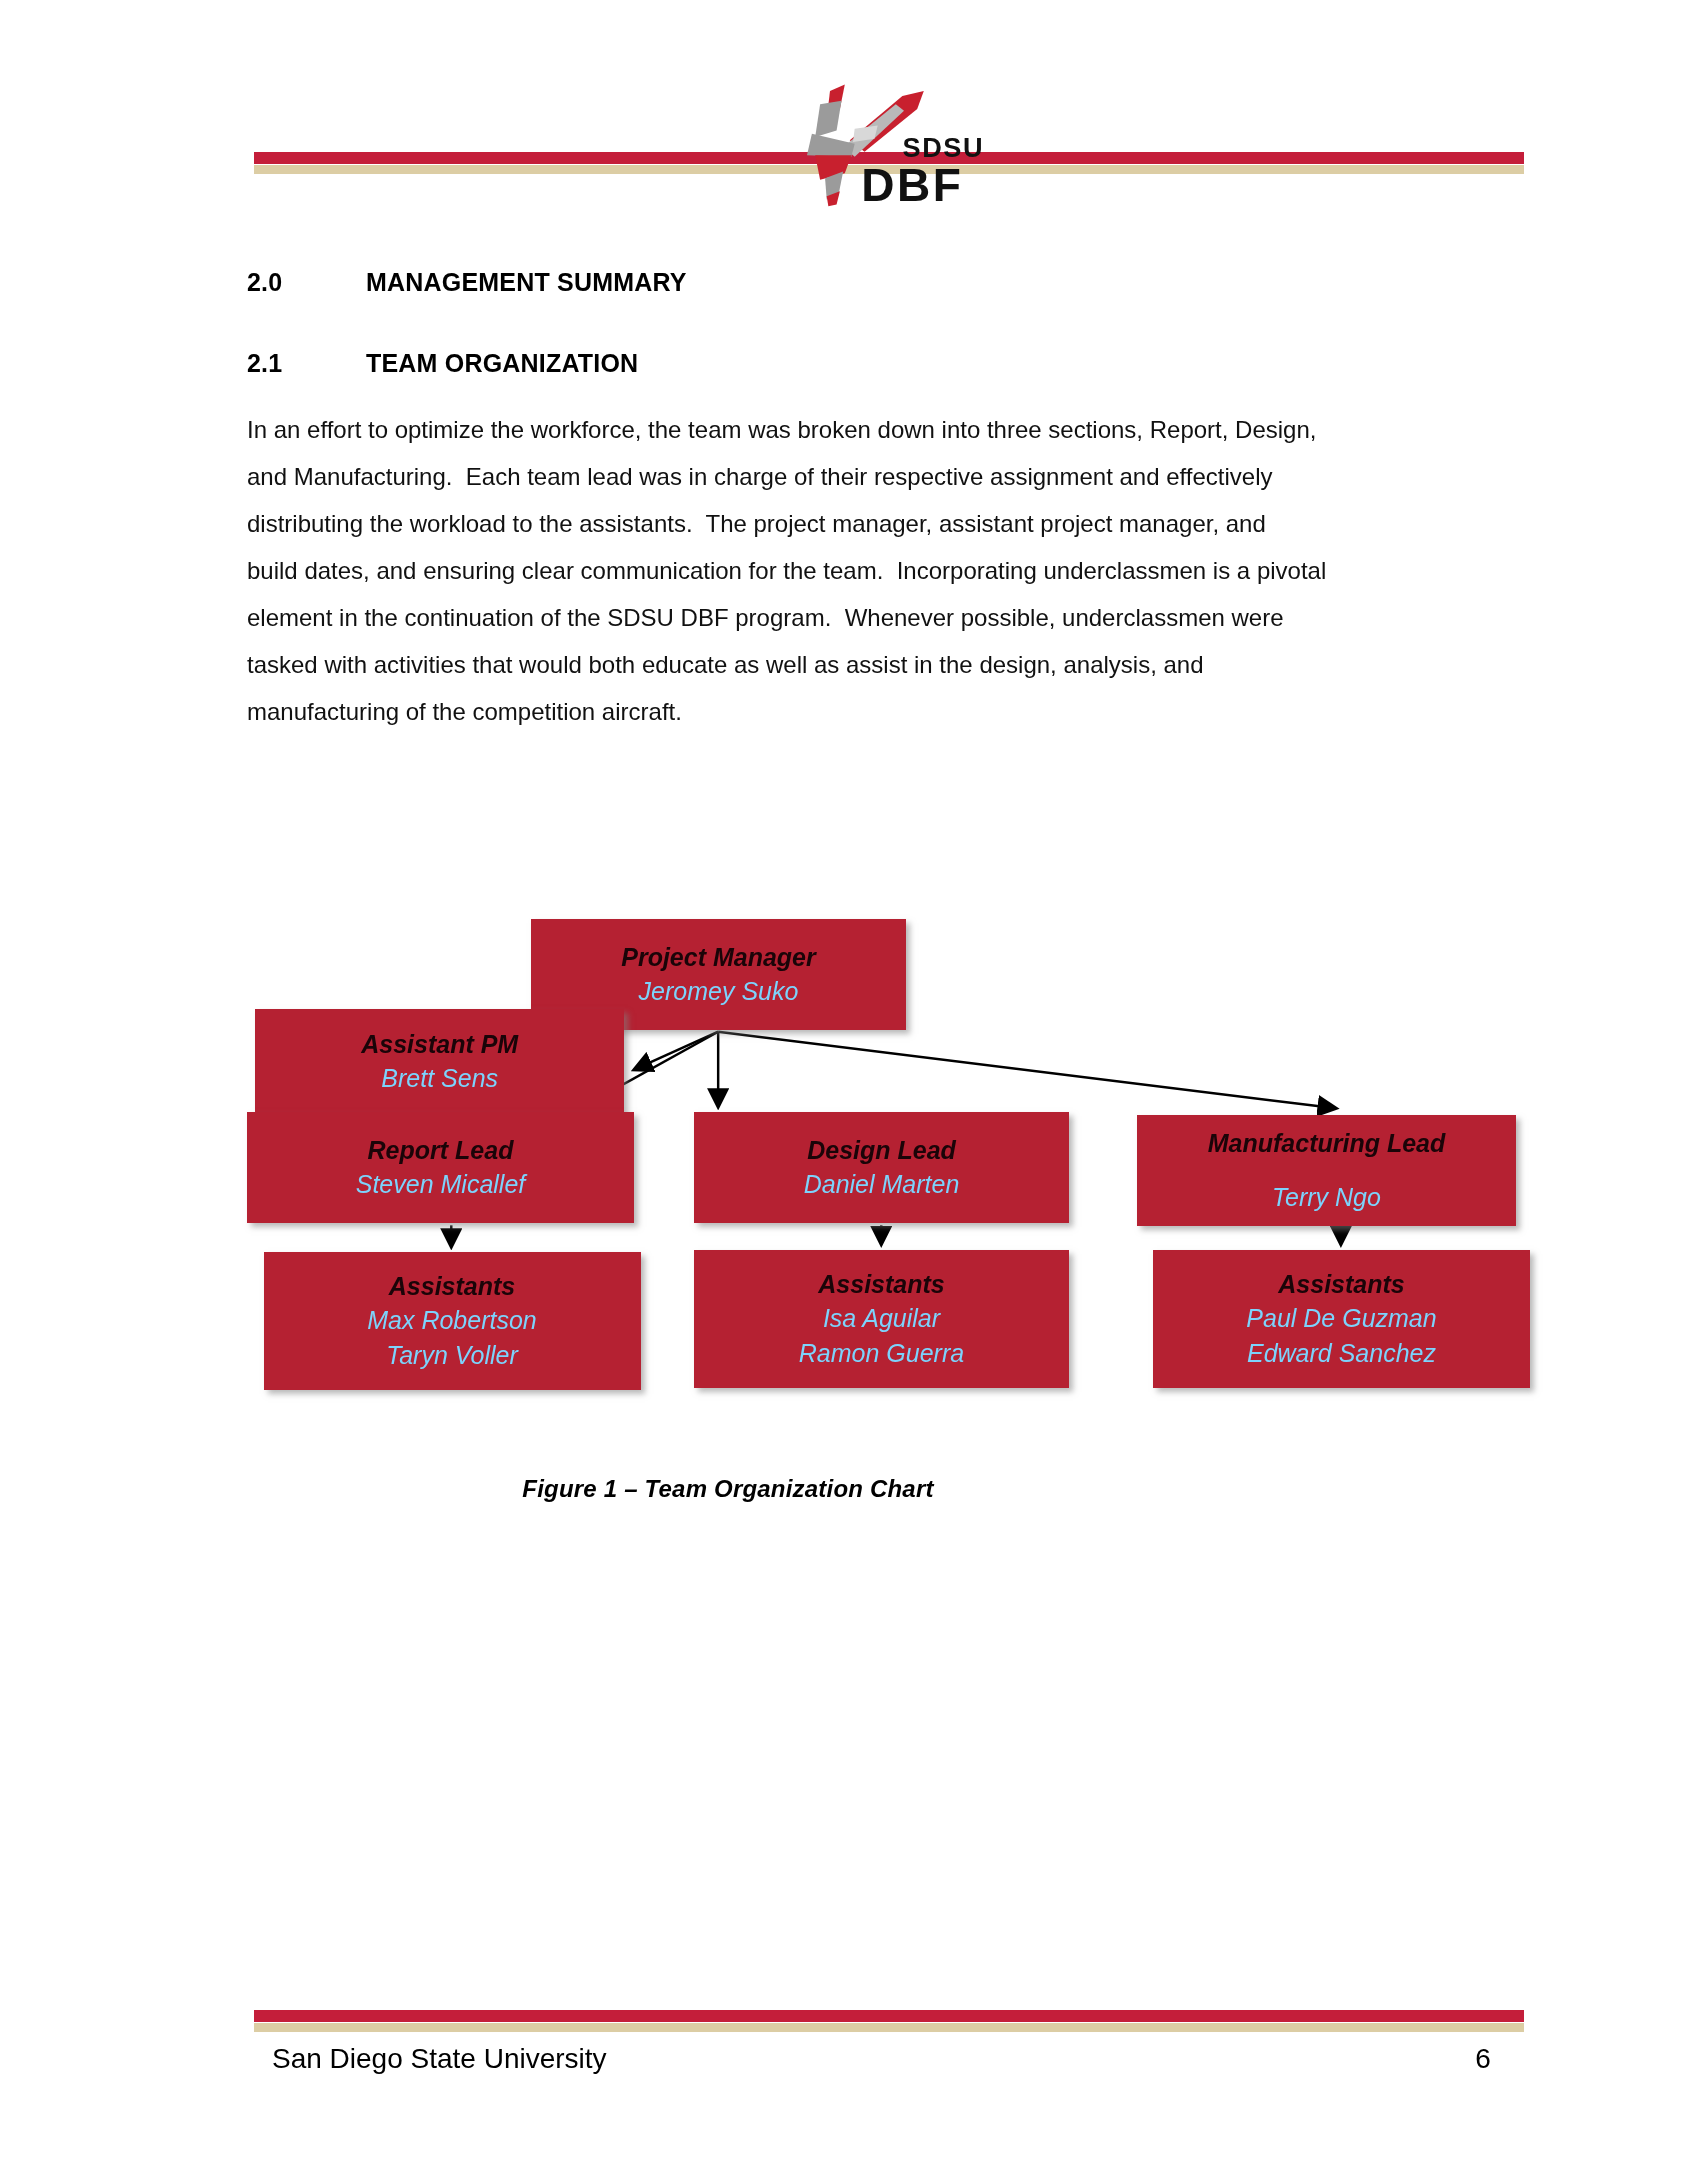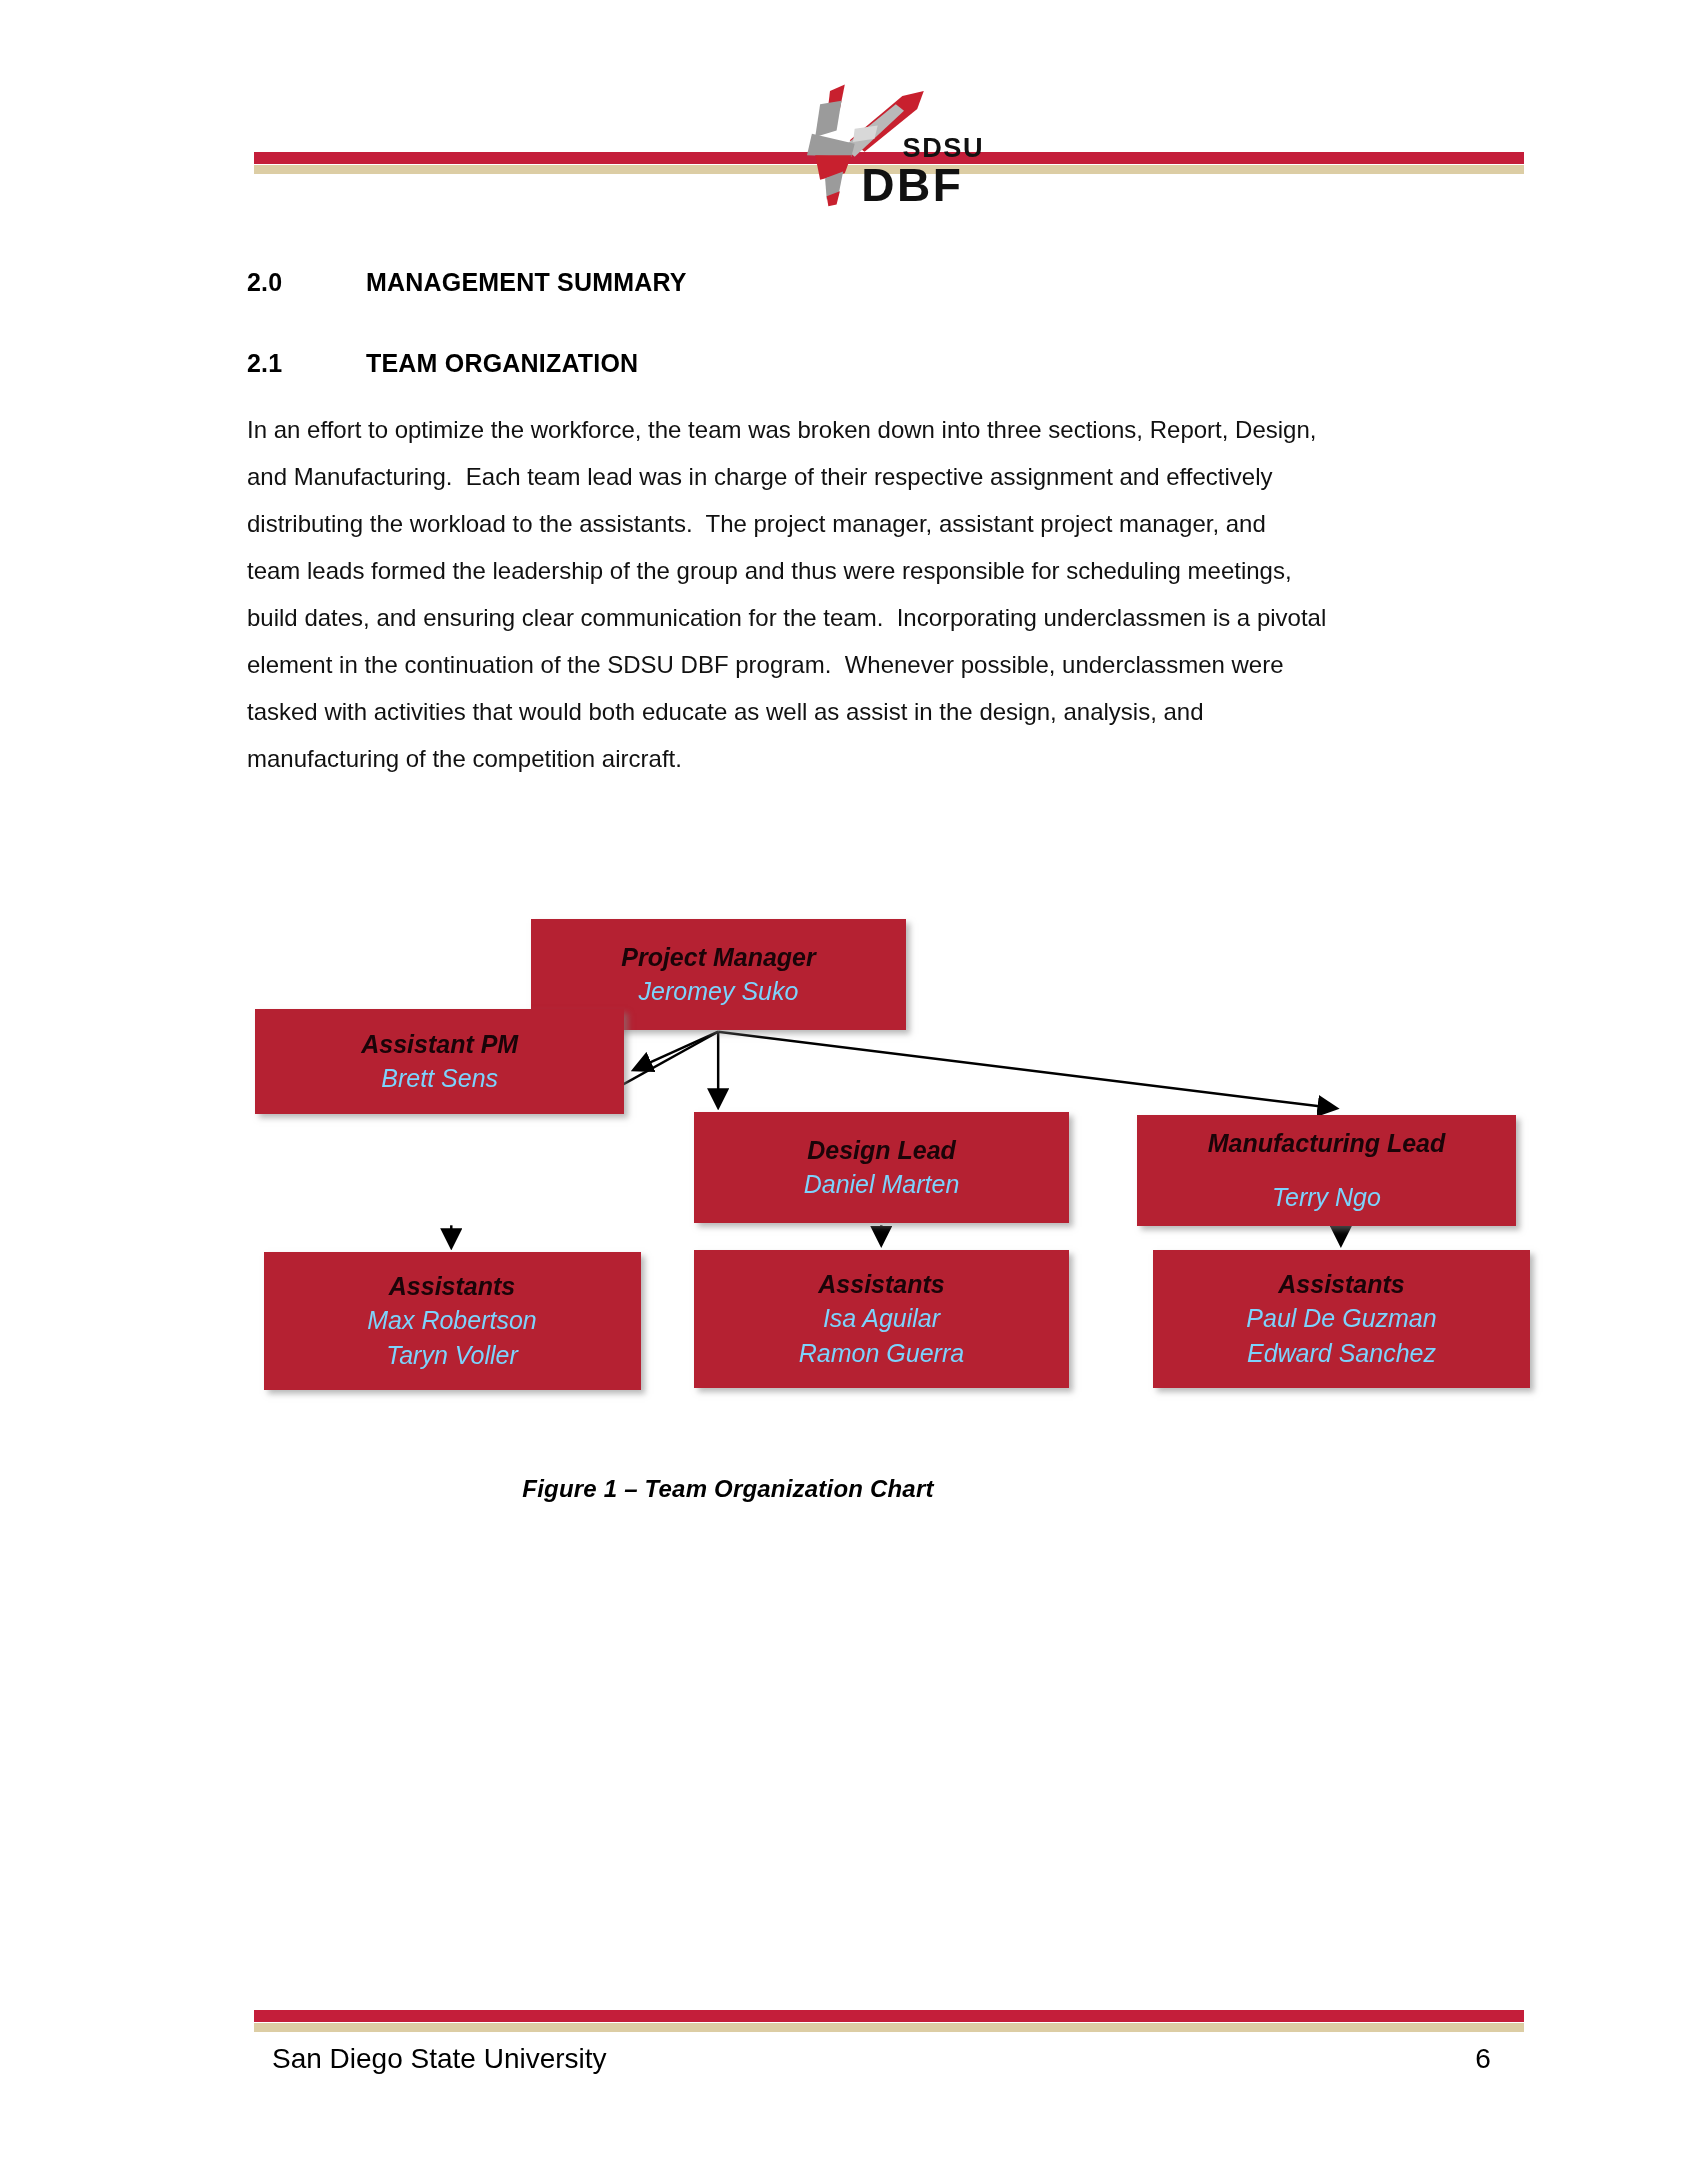--- a/index.html
+++ b/index.html
@@ -213,21 +213,20 @@
   </div>
 
   <div class="heading" id="heading-21">
     <span class="num">2.1</span><span>TEAM ORGANIZATION</span>
   </div>
 
   <div class="body-text">
     <span class="ln">In an effort to optimize the workforce, the team was broken down into three sections, Report, Design,</span>
     <span class="ln">and Manufacturing.  Each team lead was in charge of their respective assignment and effectively</span>
     <span class="ln">distributing the workload to the assistants.  The project manager, assistant project manager, and</span>
-    <span class="ln">team leads formed the leadership of the group and thus were responsible for scheduling meetings,</span>
     <span class="ln">build dates, and ensuring clear communication for the team.  Incorporating underclassmen is a pivotal</span>
     <span class="ln">element in the continuation of the SDSU DBF program.  Whenever possible, underclassmen were</span>
     <span class="ln">tasked with activities that would both educate as well as assist in the design, analysis, and</span>
     <span class="ln">manufacturing of the competition aircraft.</span>
   </div>
 
   <div class="chart">
 
     <svg width="1285" height="544" viewBox="0 0 1560 660">
       <defs>
@@ -251,20 +250,24 @@
     <div class="node" id="node-pm">
       <div class="title">Project Manager</div>
       <div class="person">Jeromey Suko</div>
     </div>
 
     <div class="node" id="node-apm">
       <div class="title">Assistant PM</div>
       <div class="person">Brett Sens</div>
     </div>
 
+    <div class="node" id="node-report">
+      <div class="title">Report Lead</div>
+      <div class="person">Steven Micallef</div>
+    </div>
 
     <div class="node" id="node-design">
       <div class="title">Design Lead</div>
       <div class="person">Daniel Marten</div>
     </div>
 
     <div class="node" id="node-mfg">
       <div class="title">Manufacturing Lead</div>
       <div class="person">Terry Ngo</div>
     </div>

